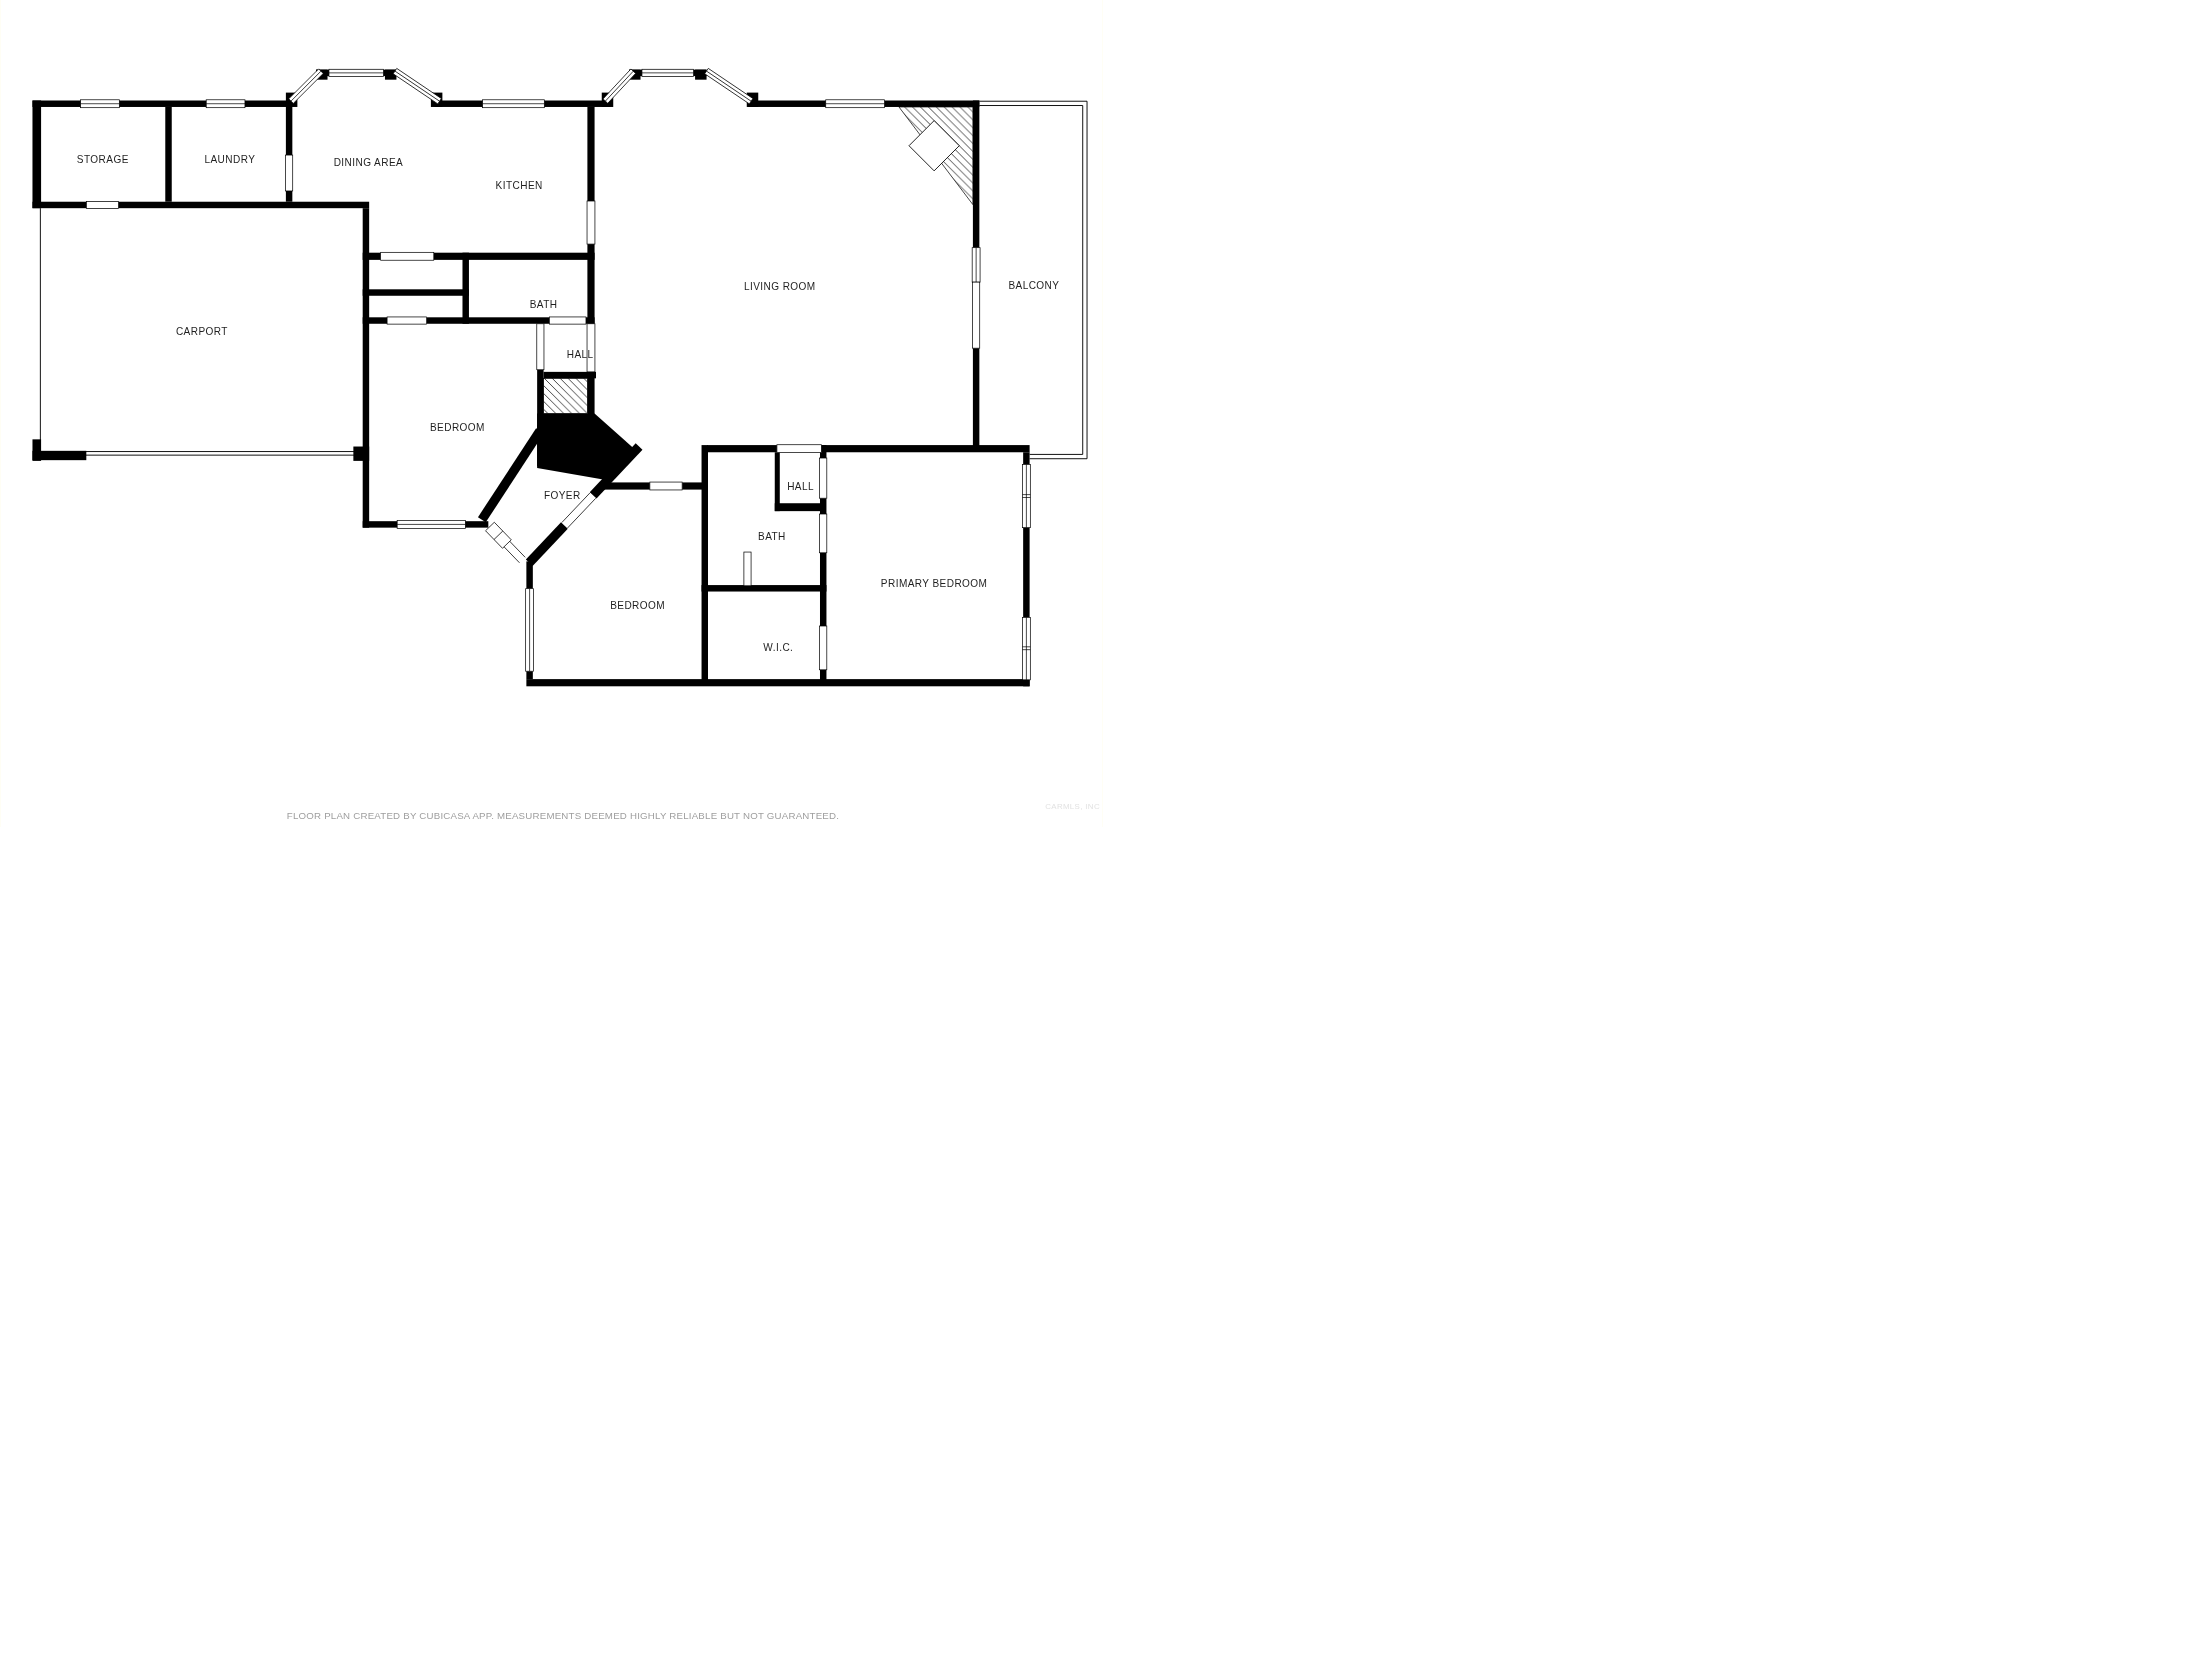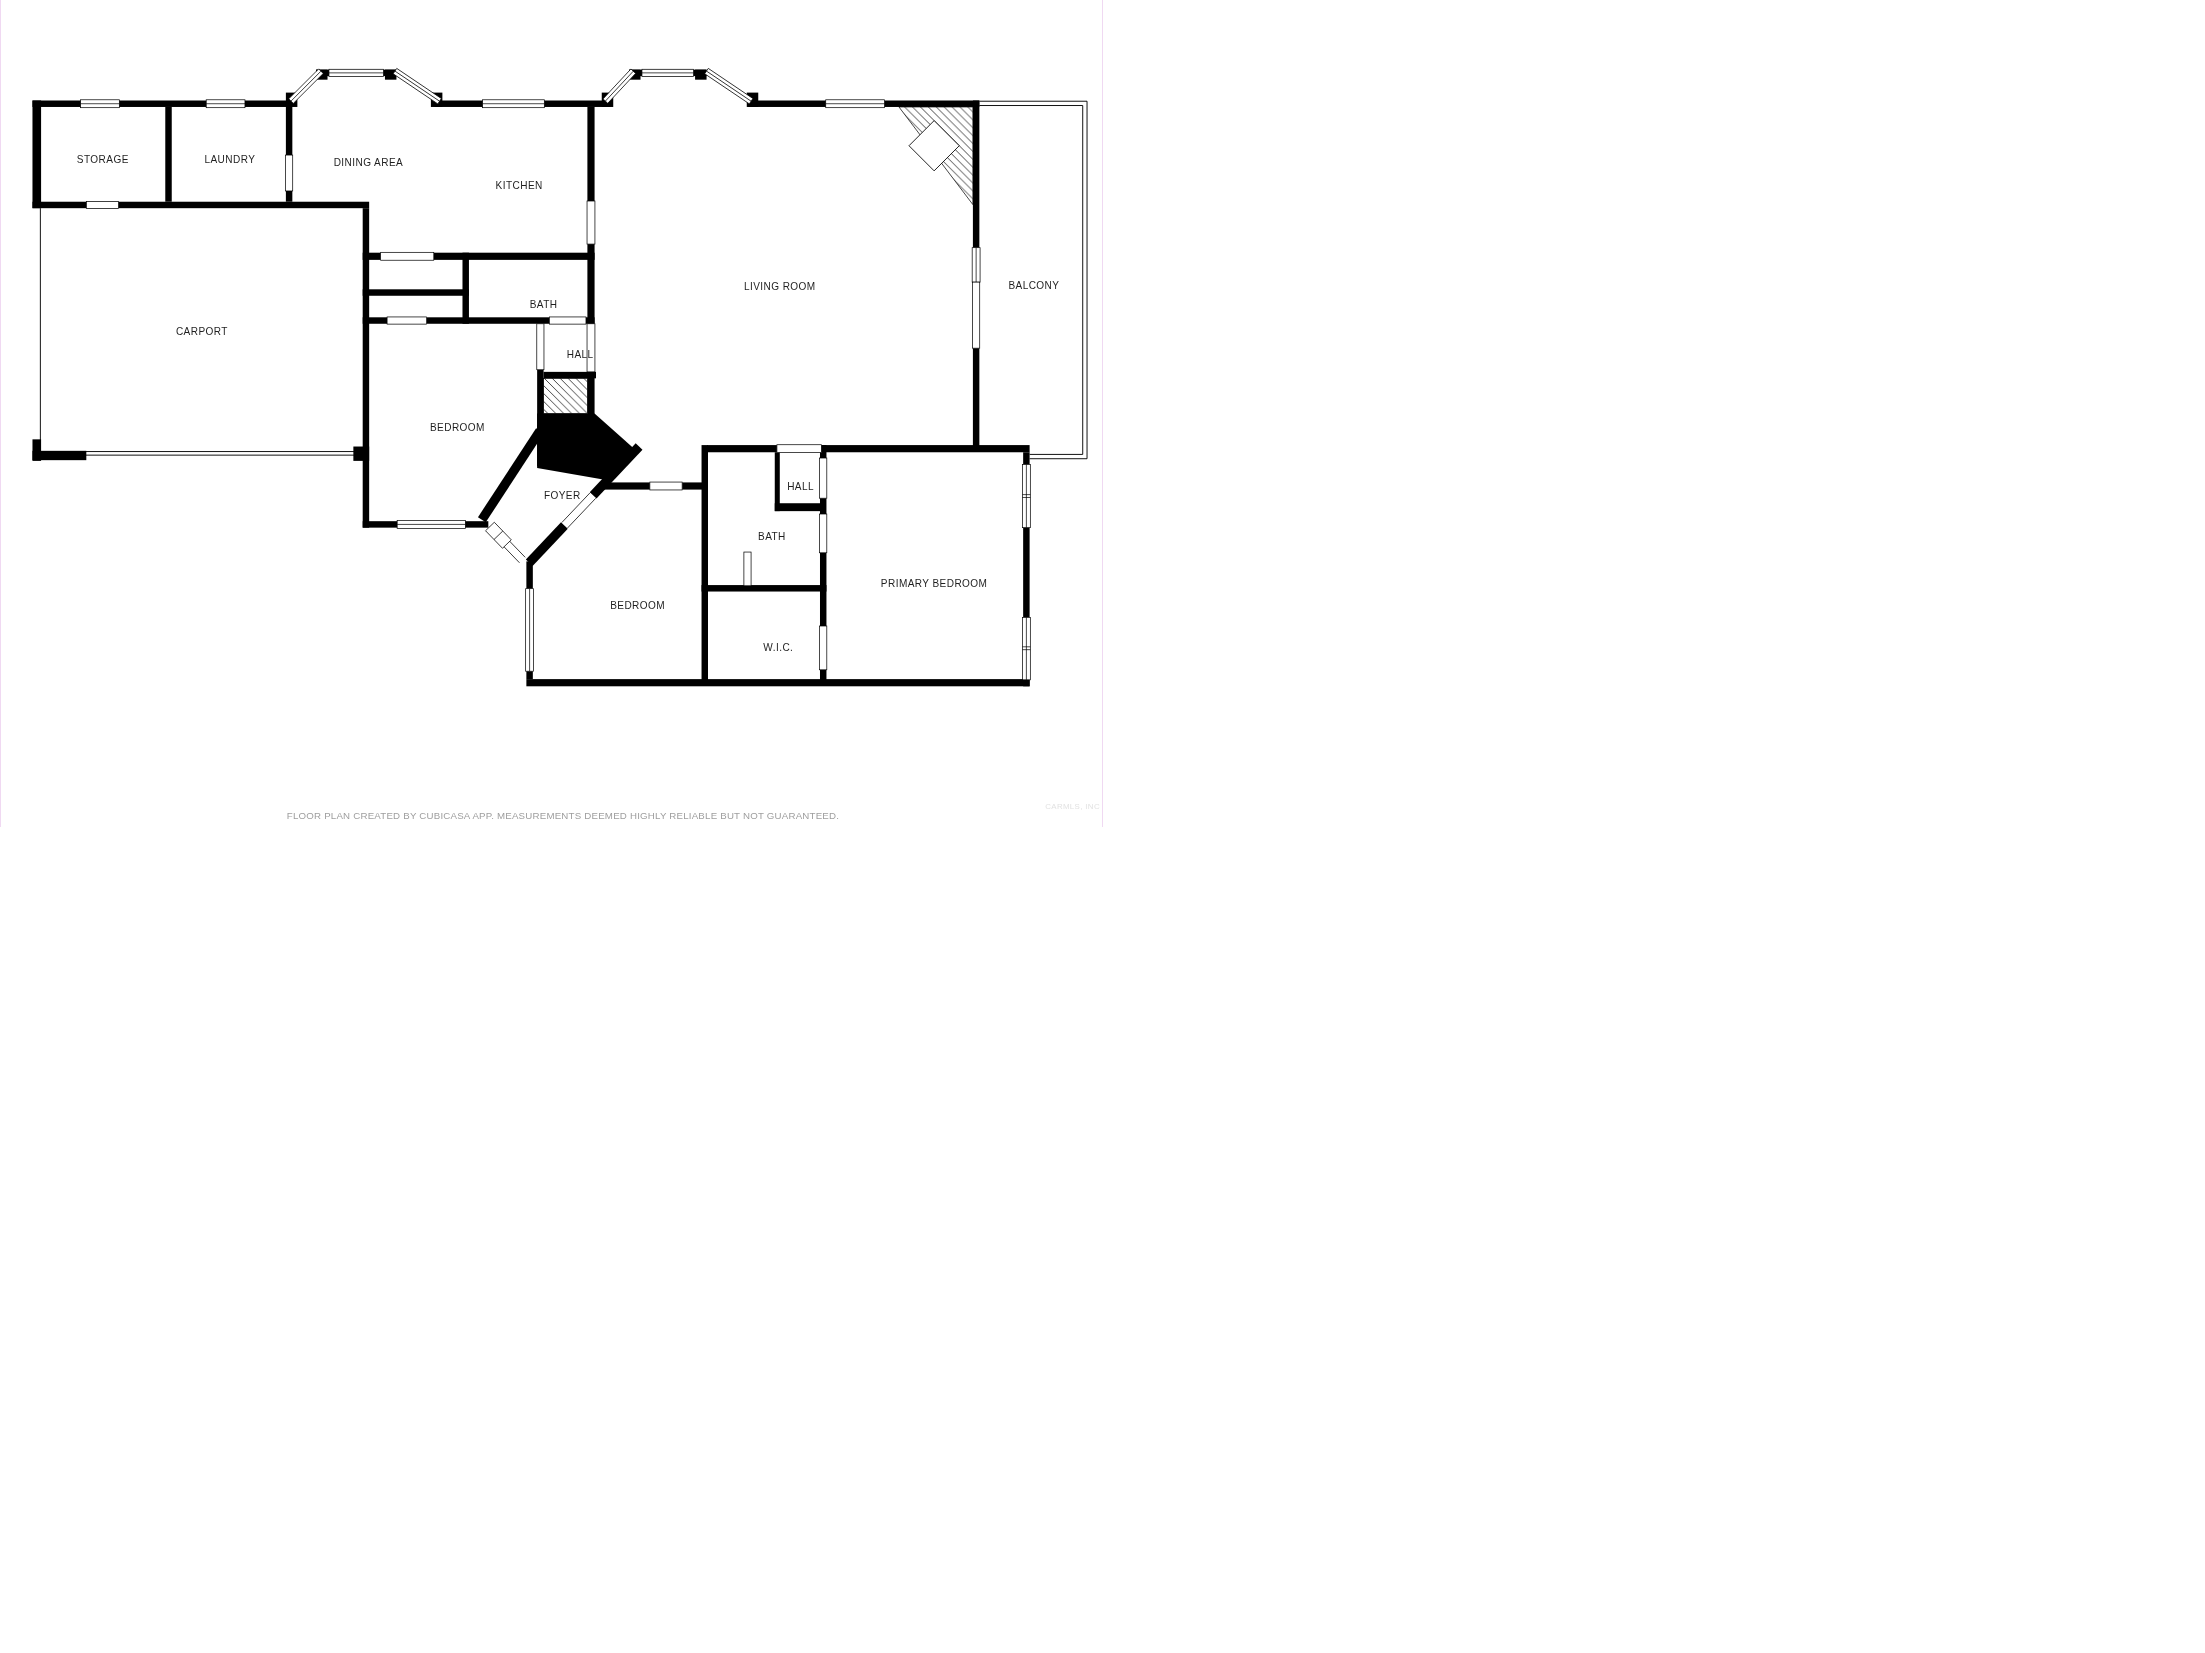--- a/index.html
+++ b/index.html
@@ -1,16 +1,16 @@
 <!DOCTYPE html>
 <html style="font-size:11.5px"><head>
 <meta charset="utf-8">
 <style>
   html,body{margin:0;padding:0;background:#fff;}
-  .page{position:relative;width:1103px;height:827px;background:#a21caf;overflow:hidden;
+  .page{position:relative;width:1103px;height:827px;background:#fef9c3;overflow:hidden;
         font-family:"Liberation Sans", sans-serif;text-align:center;}
   svg{display:block;}
   .room-label{font-family:"Liberation Sans", sans-serif;font-size:14px;letter-spacing:0.6px;
               fill:#1f1f1f;text-anchor:middle;}
   .footer-label{font-family:"Liberation Sans", sans-serif;font-size:13.5px;letter-spacing:0.3px;
               fill:#9e9e9e;text-anchor:middle;}
   .watermark{font-family:"Liberation Sans", sans-serif;font-size:11px;letter-spacing:0.5px;
               fill:#e2e2e2;text-anchor:end;}
   .wall{fill:#000000;stroke:none;}
   .win{fill:#ffffff;stroke:#000000;stroke-width:1;}

